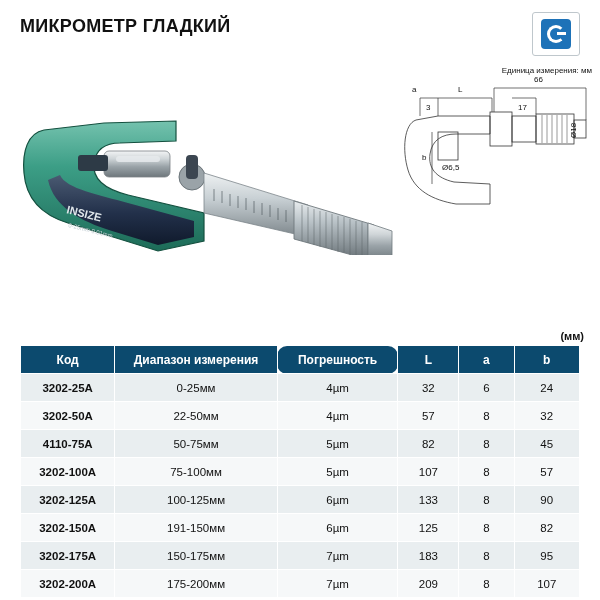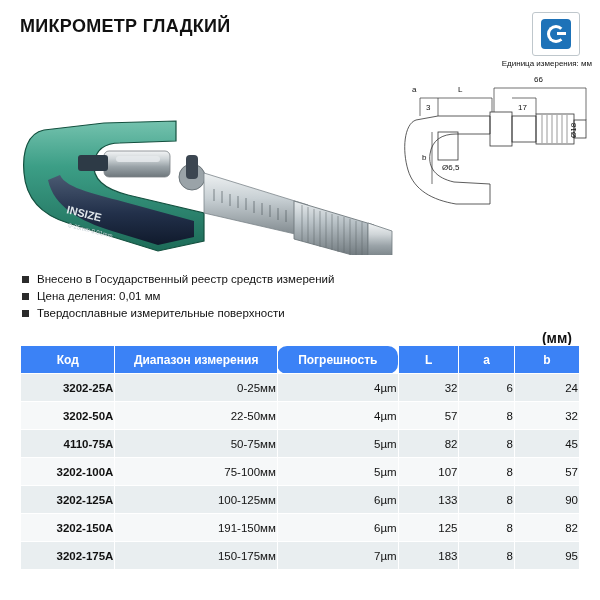--- a/index.html
+++ b/index.html
@@ -90,21 +90,21 @@
   .drawing-area {
     position: absolute;
     left: 398px;
     top: 58px;
     width: 196px;
     height: 195px;
   }
   .unit-note {
     position: absolute;
     right: 2px;
-    top: 1px;
+    top: 8px;
     font-size: 8px;
     color: #111;
     white-space: nowrap;
   }
 
   
   .bullets {
     position: absolute;
     left: 22px;
     top: 272px;
@@ -125,49 +125,49 @@
   }
   .bullet-text {
     font-size: 11.5px;
     line-height: 14px;
     color: #111;
   }
 
   
   .mm-note {
     position: absolute;
-    right: 28px;
+    right: 16px;
     top: 330px;
-    font-size: 14px;
+    font-size: 11px;
     font-weight: bold;
     color: #111;
   }
 
   
   .spec-table {
     position: absolute;
     left: 20px;
     top: 345px;
     width: 560px;
     border-collapse: collapse;
     font-size: 11.5px;
   }
   .spec-table th {
-    background: #3b82f6;
+    background: #0c4a6e;
     color: #ffffff;
     font-weight: bold;
     font-size: 12px;
     height: 25px;
     border: 1px solid #ffffff;
     text-align: center;
   }
   .spec-table td {
     height: 25px;
     border: 1px solid #ffffff;
-    text-align: right;
+    text-align: center;
     color: #111;
   }
   .spec-table tbody tr:nth-child(odd) td { background: #e9eef0; }
   .spec-table tbody tr:nth-child(even) td { background: #f6f8f9; }
   .spec-table td.code { font-weight: bold; }
 
   .col-code { width: 95px; }
   .col-range { width: 165px; }
   .col-err { width: 120px; border-radius: 10px; }
   .col-l { width: 60px; }
@@ -318,34 +318,20 @@
       <text x="60" y="34" font-size="8" font-family="Liberation Sans, sans-serif" fill="#111">L</text>
       <text x="28" y="52" font-size="8" font-family="Liberation Sans, sans-serif" fill="#111">3</text>
       <text x="120" y="52" font-size="8" font-family="Liberation Sans, sans-serif" fill="#111">17</text>
       <text x="136" y="24" font-size="8" font-family="Liberation Sans, sans-serif" fill="#111">66</text>
       <text x="24" y="102" font-size="8" font-family="Liberation Sans, sans-serif" fill="#111">b</text>
       <text x="44" y="112" font-size="8" font-family="Liberation Sans, sans-serif" fill="#111">Ø6,5</text>
       <text x="178" y="80" font-size="8" font-family="Liberation Sans, sans-serif" fill="#111" transform="rotate(-90 178 80)">Ø18</text>
     </svg>
   </div>
 
-  <div class="bullets">
-    <div class="bullet-row">
-      <div class="bullet-sq"></div>
-      <div class="bullet-text">Внесено в Государственный реестр средств измерений</div>
-    </div>
-    <div class="bullet-row">
-      <div class="bullet-sq"></div>
-      <div class="bullet-text">Цена деления: 0,01 мм</div>
-    </div>
-    <div class="bullet-row">
-      <div class="bullet-sq"></div>
-      <div class="bullet-text">Твердосплавные измерительные поверхности</div>
-    </div>
-  </div>
 
   <div class="mm-note">(мм)</div>
 
   <table class="spec-table">
     <thead>
       <tr>
         <th class="col-code">Код</th>
         <th class="col-range">Диапазон измерения</th>
         <th class="col-err">Погрешность</th>
         <th class="col-l">L</th>
@@ -403,16 +389,24 @@
         <td>82</td>
       </tr>
       <tr>
         <td class="code">3202-175A</td>
         <td>150-175мм</td>
         <td>7µm</td>
         <td>183</td>
         <td>8</td>
         <td>95</td>
       </tr>
+      <tr>
+        <td class="code">3202-200A</td>
+        <td>175-200мм</td>
+        <td>7µm</td>
+        <td>209</td>
+        <td>8</td>
+        <td>107</td>
+      </tr>
     </tbody>
   </table>
 
 </div>
 
 </body></html>

